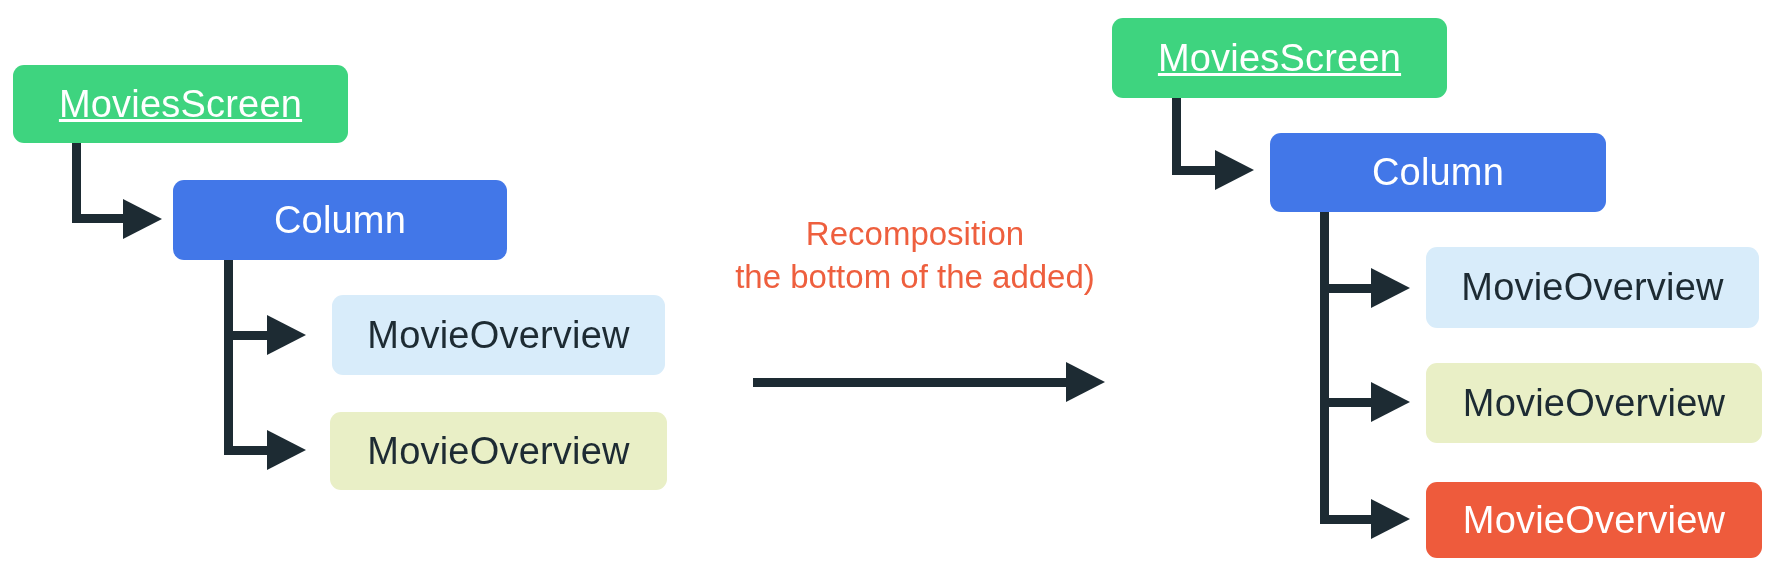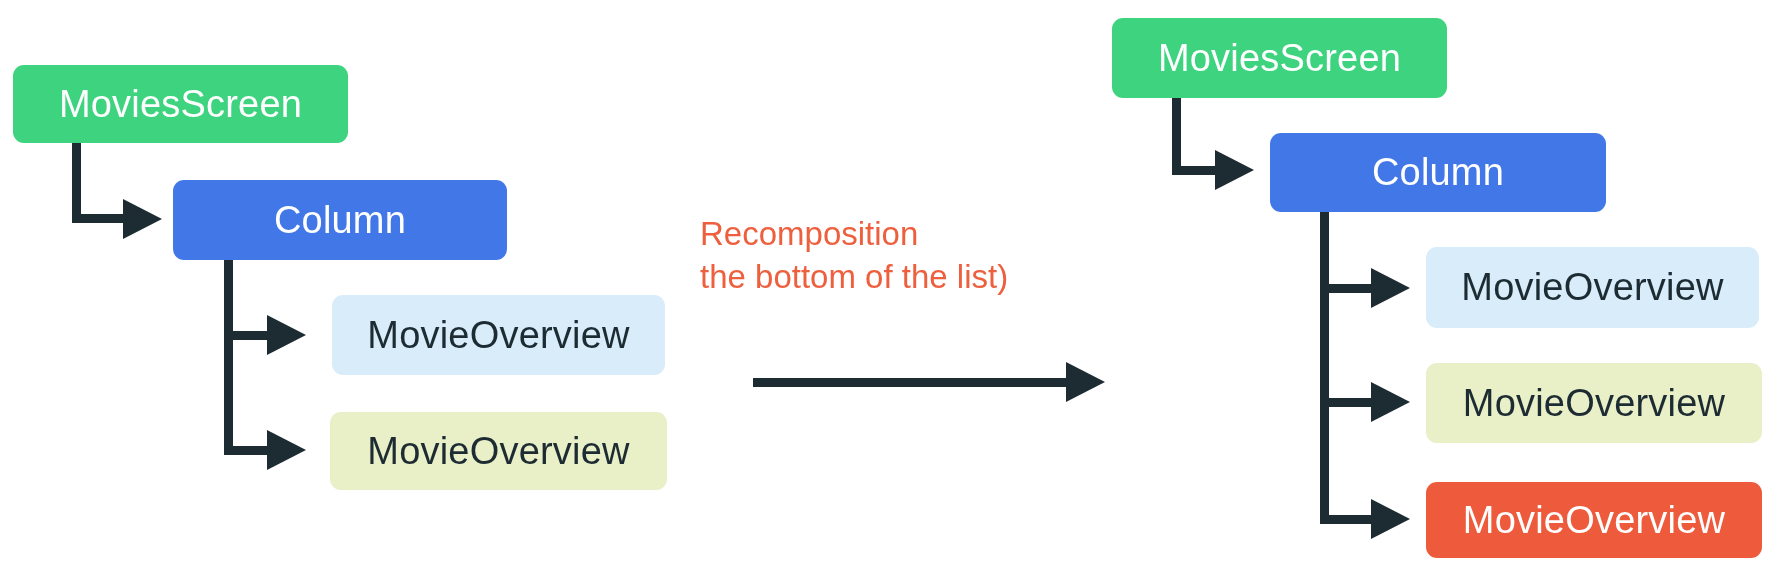--- a/index.html
+++ b/index.html
@@ -19,21 +19,21 @@
     position: absolute;
     display: flex;
     align-items: center;
     justify-content: center;
     border-radius: 11px;
     font-size: 38px;
     font-weight: 500;
     letter-spacing: 0.2px;
     box-sizing: border-box;
   }
-  .node-green   { background: #3ed47f; color: #ffffff; }
+  .node-green   { background: #3ed47f; color: #ffffff; text-decoration: underline; }
   .node-blue    { background: #4277e8; color: #ffffff; align-items: center; }
   .node-lblue   { background: #d8ecfa; color: #1d2b33; }
   .node-lyellow { background: #e9efc6; color: #1d2b33; }
   .node-orange  { background: #ee5b3c; color: #ffffff; }
 
   .vline, .hline {
     position: absolute;
     background: #1d2b33;
   }
   .arrowhead {
@@ -42,21 +42,21 @@
     height: 0;
     border-top: 20px solid transparent;
     border-bottom: 20px solid transparent;
     border-left: 39px solid #1d2b33;
   }
   .annotation {
     position: absolute;
     left: 700px;
     top: 212px;
     width: 430px;
-    text-align: left;
+    text-align: center;
     color: #ee5f3e;
     font-size: 33px;
     line-height: 43px;
     font-weight: 500;
   }
   .annotation div { white-space: nowrap; }
 </style>
 </head>
 <body>
 
@@ -83,21 +83,21 @@
   </div>
 
   <div class="hline" style="left:224px; top:446px; width:45px; height:9px;"></div>
   <div class="arrowhead" style="left:267px; top:430px;"></div>
   <div class="node node-lyellow" style="left:330px; top:412px; width:337px; height:78px;">
     <span>MovieOverview</span>
   </div>
 
   <div class="annotation">
     <div>Recomposition</div>
-    <div>the bottom of the list)</div>
+    <div>the bottom of the added)</div>
   </div>
 
   <div class="hline" style="left:753px; top:378px; width:314px; height:9px;"></div>
   <div class="arrowhead" style="left:1066px; top:362px;"></div>
 
   <div class="node node-green" style="left:1112px; top:18px; width:335px; height:80px;">
     <span>MoviesScreen</span>
   </div>
 
   <div class="vline" style="left:1172px; top:98px; width:9px; height:77px;"></div>

